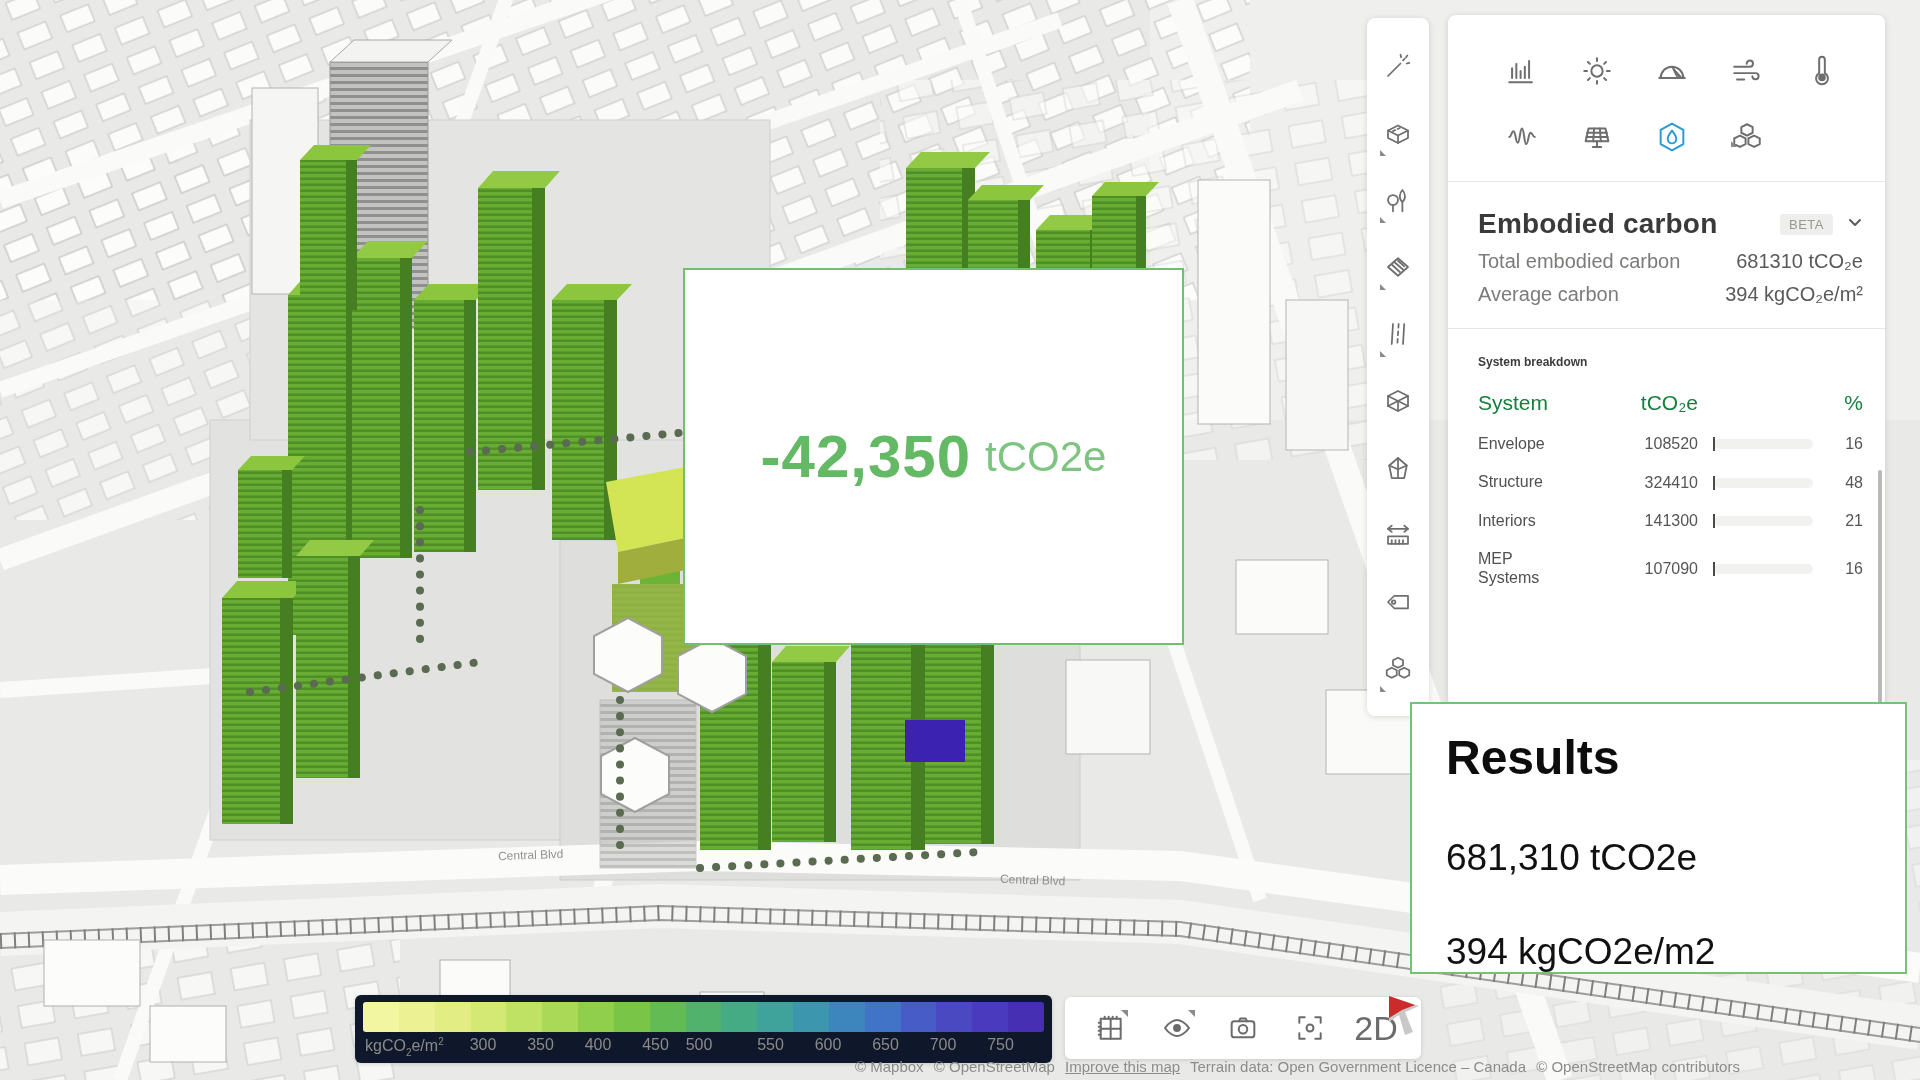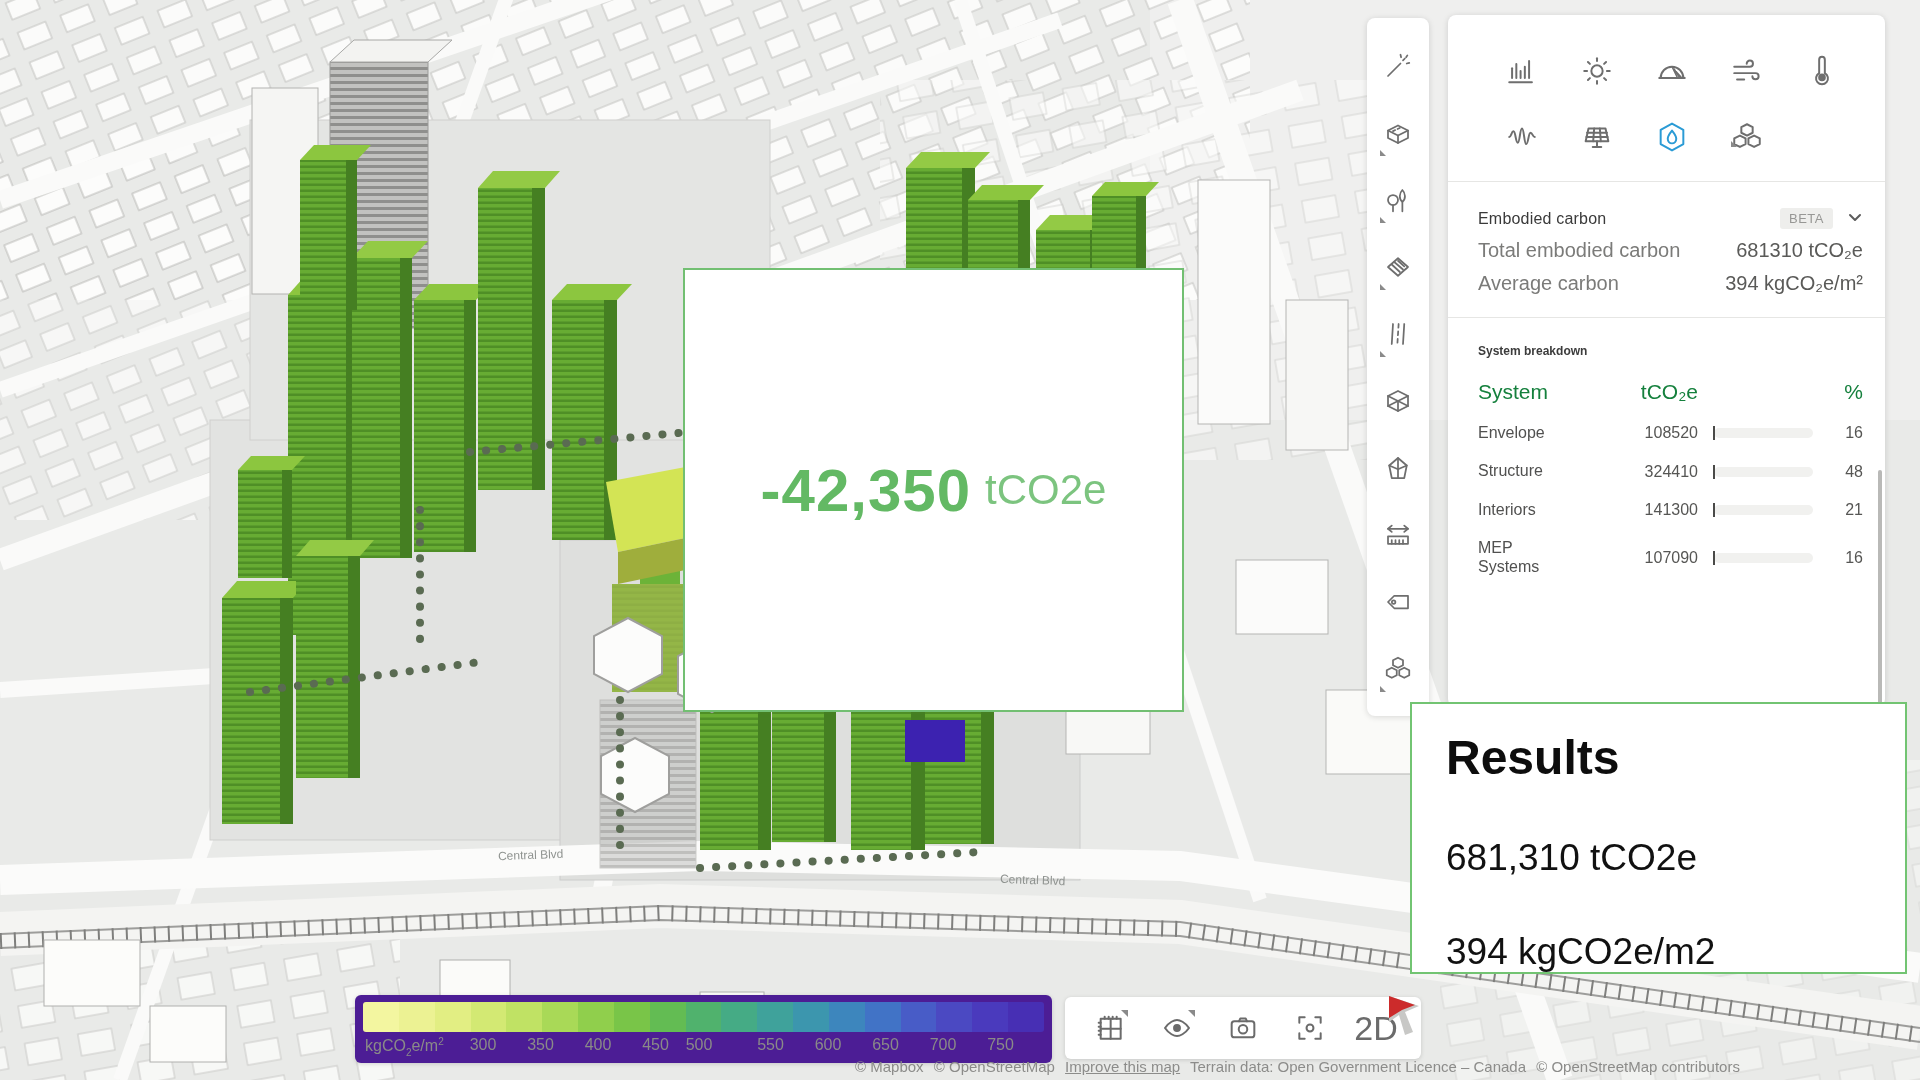--- a/index.html
+++ b/index.html
@@ -22,21 +22,21 @@
 
   
   #analysis-panel { left:1448px; top:15px; width:437px; height:692px; border-radius:8px; overflow:hidden; padding:22px 22px 0 30px; }
   .tool-grid { display:grid; grid-template-columns:repeat(5,1fr); row-gap:26px; padding:14px 4px 24px 6px; }
   .tool-btn { width:44px; height:40px; display:flex; align-items:center; justify-content:center; justify-self:center; position:relative; cursor:pointer; }
   .tool-btn svg { width:34px; height:34px; stroke:#6e6e6e; fill:none; stroke-width:1.4; stroke-linecap:round; stroke-linejoin:round; }
   .tool-btn.active svg { stroke:#2b9bd5; }
   .divider { border-top:1px solid #e6e6e4; margin:0 -22px 0 -30px; }
 
   .panel-header { display:flex; align-items:center; margin:26px 0 8px; }
-  .panel-title { font-size:16px; font-weight:400; color:#3a3a3a; letter-spacing:.2px; }
+  .panel-title { font-size:28px; font-weight:700; color:#3a3a3a; letter-spacing:.2px; }
   .beta-badge { margin-left:auto; background:#eeeeec; color:#979795; font-size:13px; padding:3px 9px; border-radius:3px; letter-spacing:.5px; }
   .chev { margin-left:14px; cursor:pointer; }
   .chev svg { width:16px; height:16px; stroke:#5c5c5c; fill:none; stroke-width:2; stroke-linecap:round; stroke-linejoin:round; }
 
   .dist-row { display:flex; align-items:center; margin:30px 0 14px; }
   .dist-label { font-size:17px; color:#4c4c4c; font-weight:600; }
   .per-m2 { margin-left:auto; font-size:16px; color:#a3a3a1; }
   .per-m2 sup { font-size:11px; }
   .sliders { margin-left:12px; cursor:pointer; }
   .sliders svg { width:24px; height:22px; stroke:#7d7d7b; fill:#fff; stroke-width:1.6; }
@@ -53,31 +53,31 @@
   .br-head .c2, .br-row .c2 { text-align:right; }
   .br-head .c4, .br-row .c4 { text-align:right; }
   .br-row { font-size:16px; color:#565654; }
   .br-row .c1 { color:#515150; line-height:1.15; }
   .bar-track { height:10px; background:#f1f1ef; border-radius:5px; position:relative; overflow:visible; }
   .bar-fill { height:10px; border-radius:5px; position:relative; }
   .bar-fill::after { content:""; position:absolute; right:-1px; top:-2px; width:2px; height:14px; background:#4a4a48; }
   .panel-scrollbar { position:absolute; right:3px; top:455px; width:4px; height:237px; background:#b9b9b7; border-radius:2px; }
 
   
-  #overlay-callout { position:absolute; left:683px; top:268px; width:501px; height:444px; background:#fff; border:2px solid #72bf72; display:flex; align-items:center; justify-content:center; }
+  #overlay-callout { position:absolute; left:683px; top:268px; width:501px; height:377px; background:#fff; border:2px solid #72bf72; display:flex; align-items:center; justify-content:center; }
   .callout-value { font-size:60px; font-weight:700; color:#63b964; letter-spacing:1px; }
   .callout-unit { font-size:42px; color:#7cc47f; margin-left:14px; }
 
   
   #results-panel { position:absolute; left:1410px; top:702px; width:497px; height:272px; background:#fff; border:2px solid #72c472; padding:26px 34px; }
   .results-title { font-size:48px; font-weight:700; color:#0d0d0d; }
   .results-line { font-size:37px; color:#111; margin-top:52px; }
 
   
-  #legend { position:absolute; left:355px; top:995px; width:697px; height:68px; background:#4c1d95; border-radius:6px; box-shadow:0 1px 4px rgba(0,0,0,.15); padding:7px 8px 0; }
+  #legend { position:absolute; left:355px; top:995px; width:697px; height:68px; background:#0f172a; border-radius:6px; box-shadow:0 1px 4px rgba(0,0,0,.15); padding:7px 8px 0; }
   #legend-gradient { height:30px; border-radius:3px; }
   #legend-labels { position:relative; height:26px; font-size:16px; color:#8a8a88; }
   #legend-unit { position:absolute; left:2px; top:4px; }
   #legend-unit sub, #legend-unit sup { font-size:10px; }
   .legend-tick { position:absolute; top:4px; transform:translateX(-50%); }
 
   
   #viewport-toolbar { position:absolute; left:1065px; top:997px; width:356px; height:62px; background:#fff; border-radius:6px; box-shadow:0 1px 4px rgba(0,0,0,.15); display:flex; align-items:center; justify-content:space-around; padding:0 12px; }
   .vt-btn { width:44px; height:44px; display:flex; align-items:center; justify-content:center; position:relative; cursor:pointer; }
   .vt-btn svg { width:32px; height:32px; stroke:#6b6b6b; fill:none; stroke-width:1.5; stroke-linecap:round; stroke-linejoin:round; }

